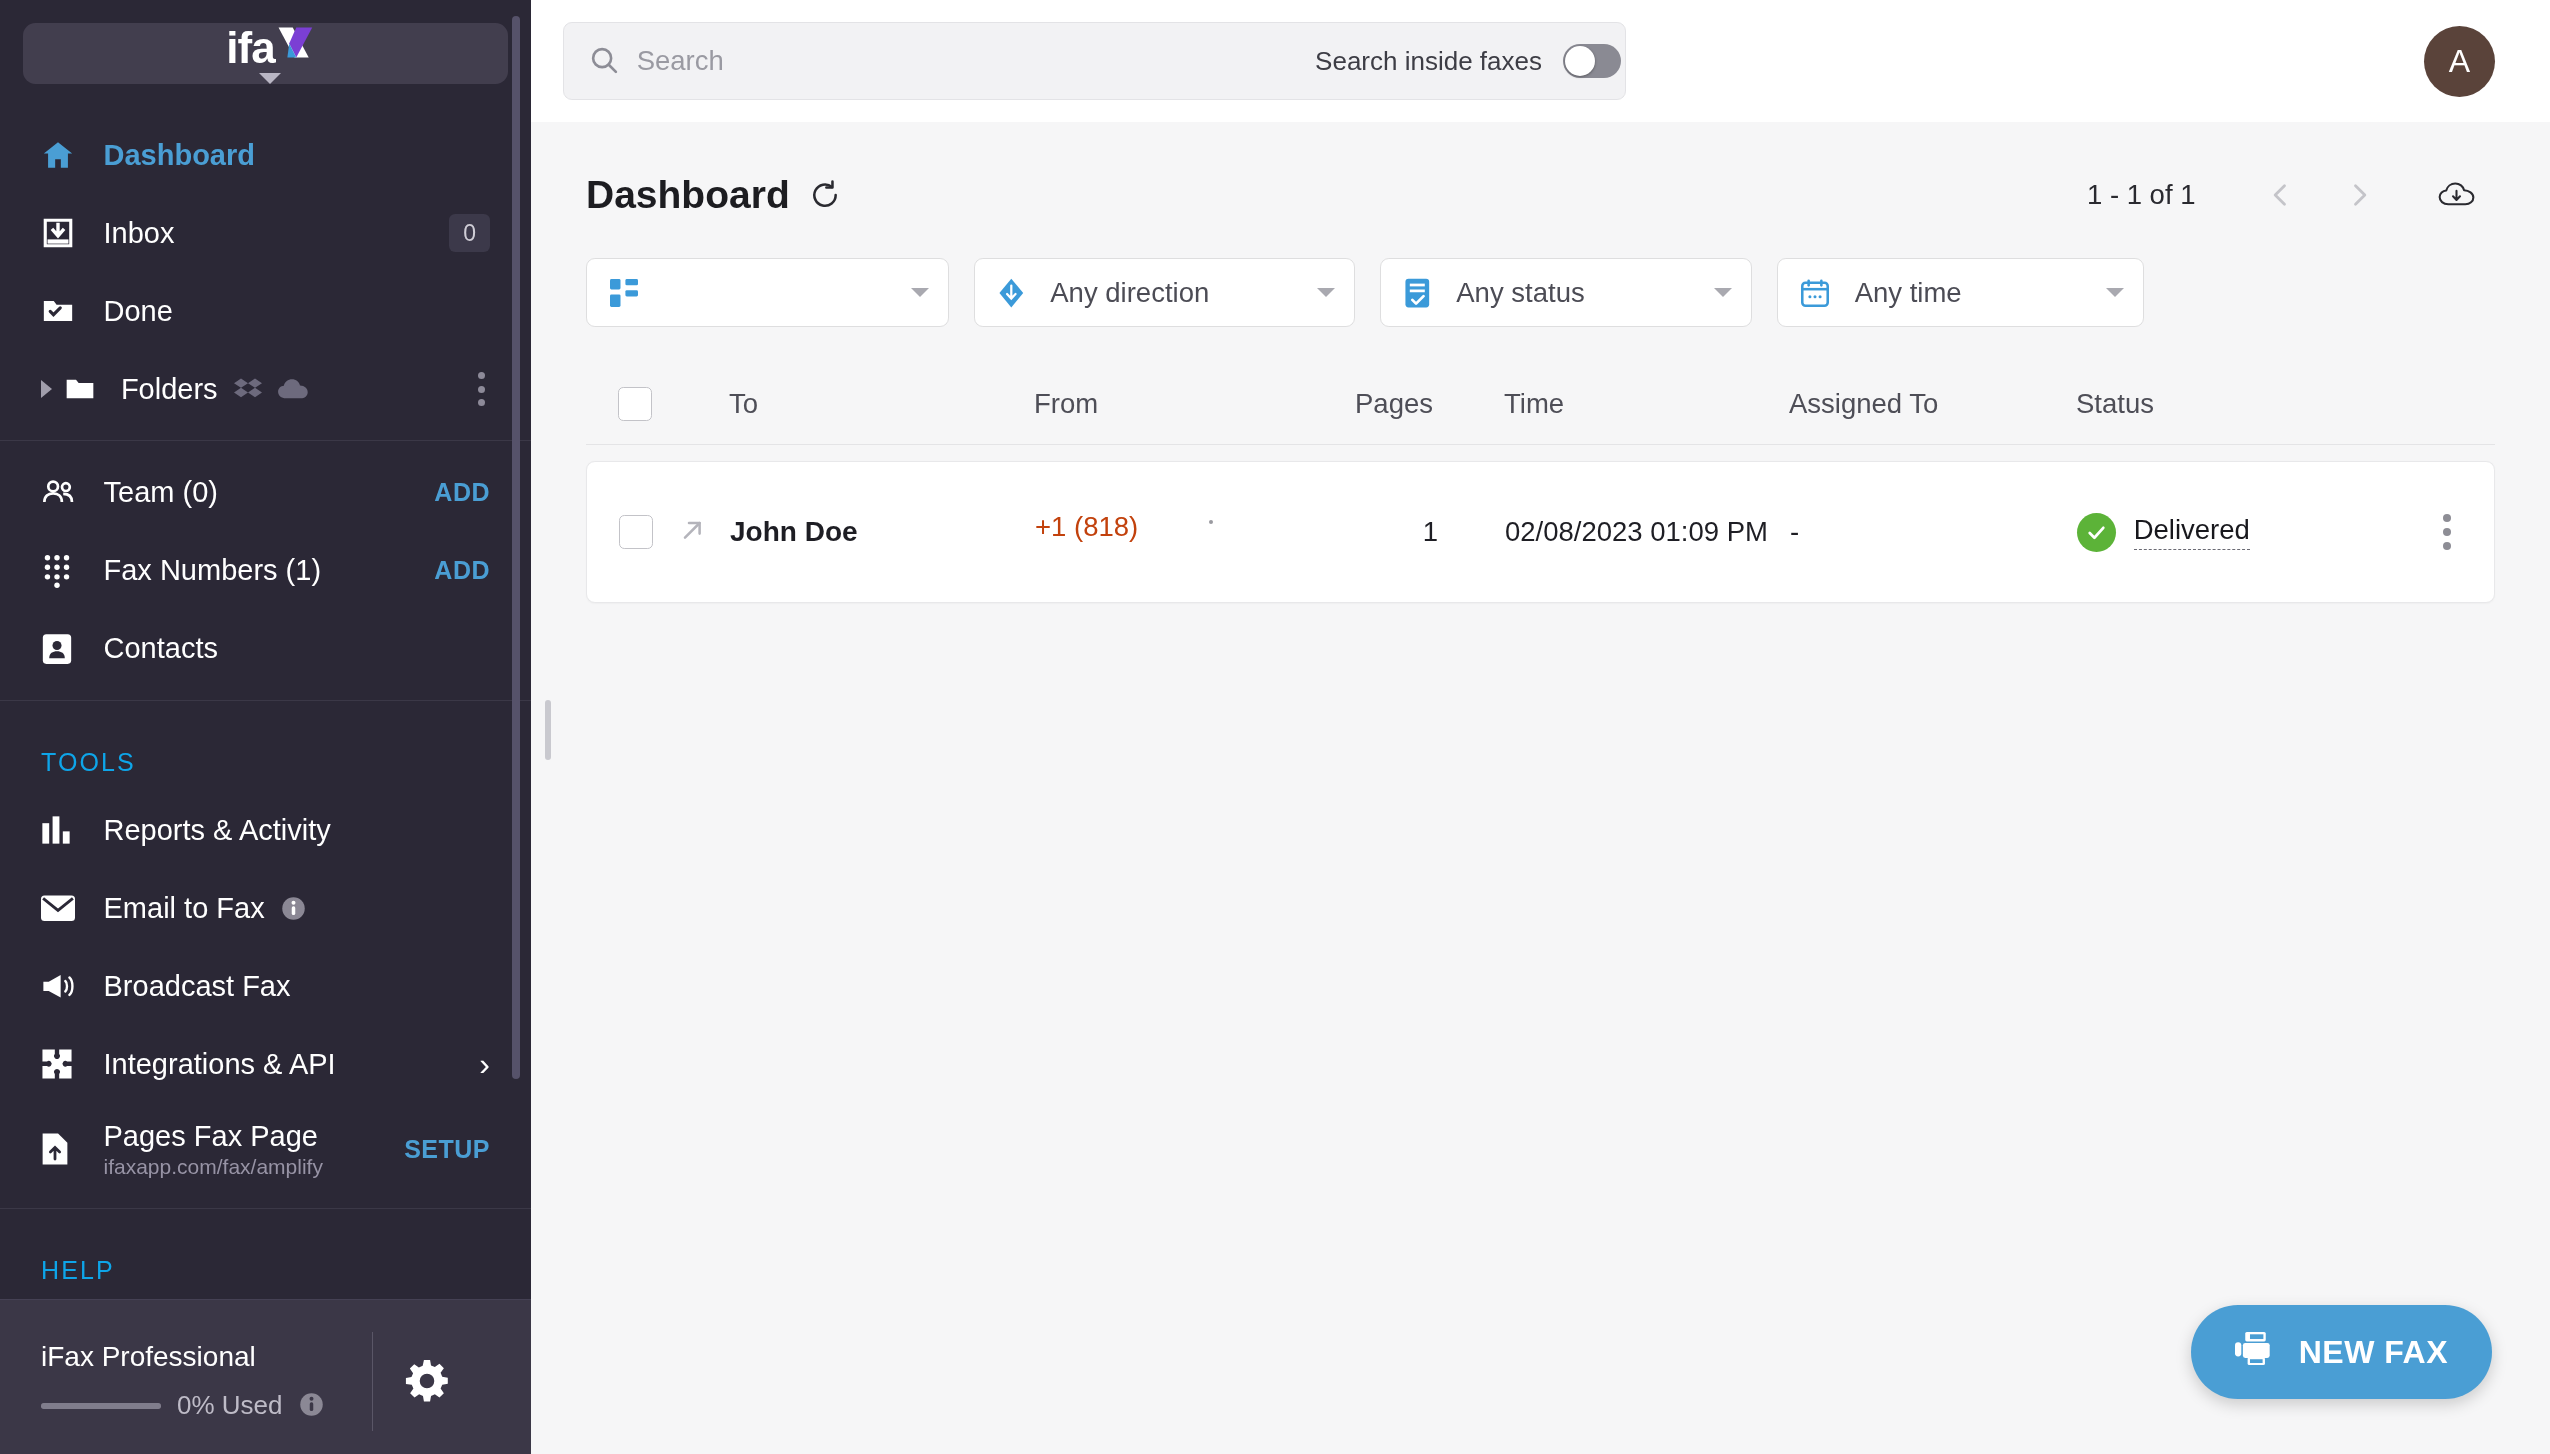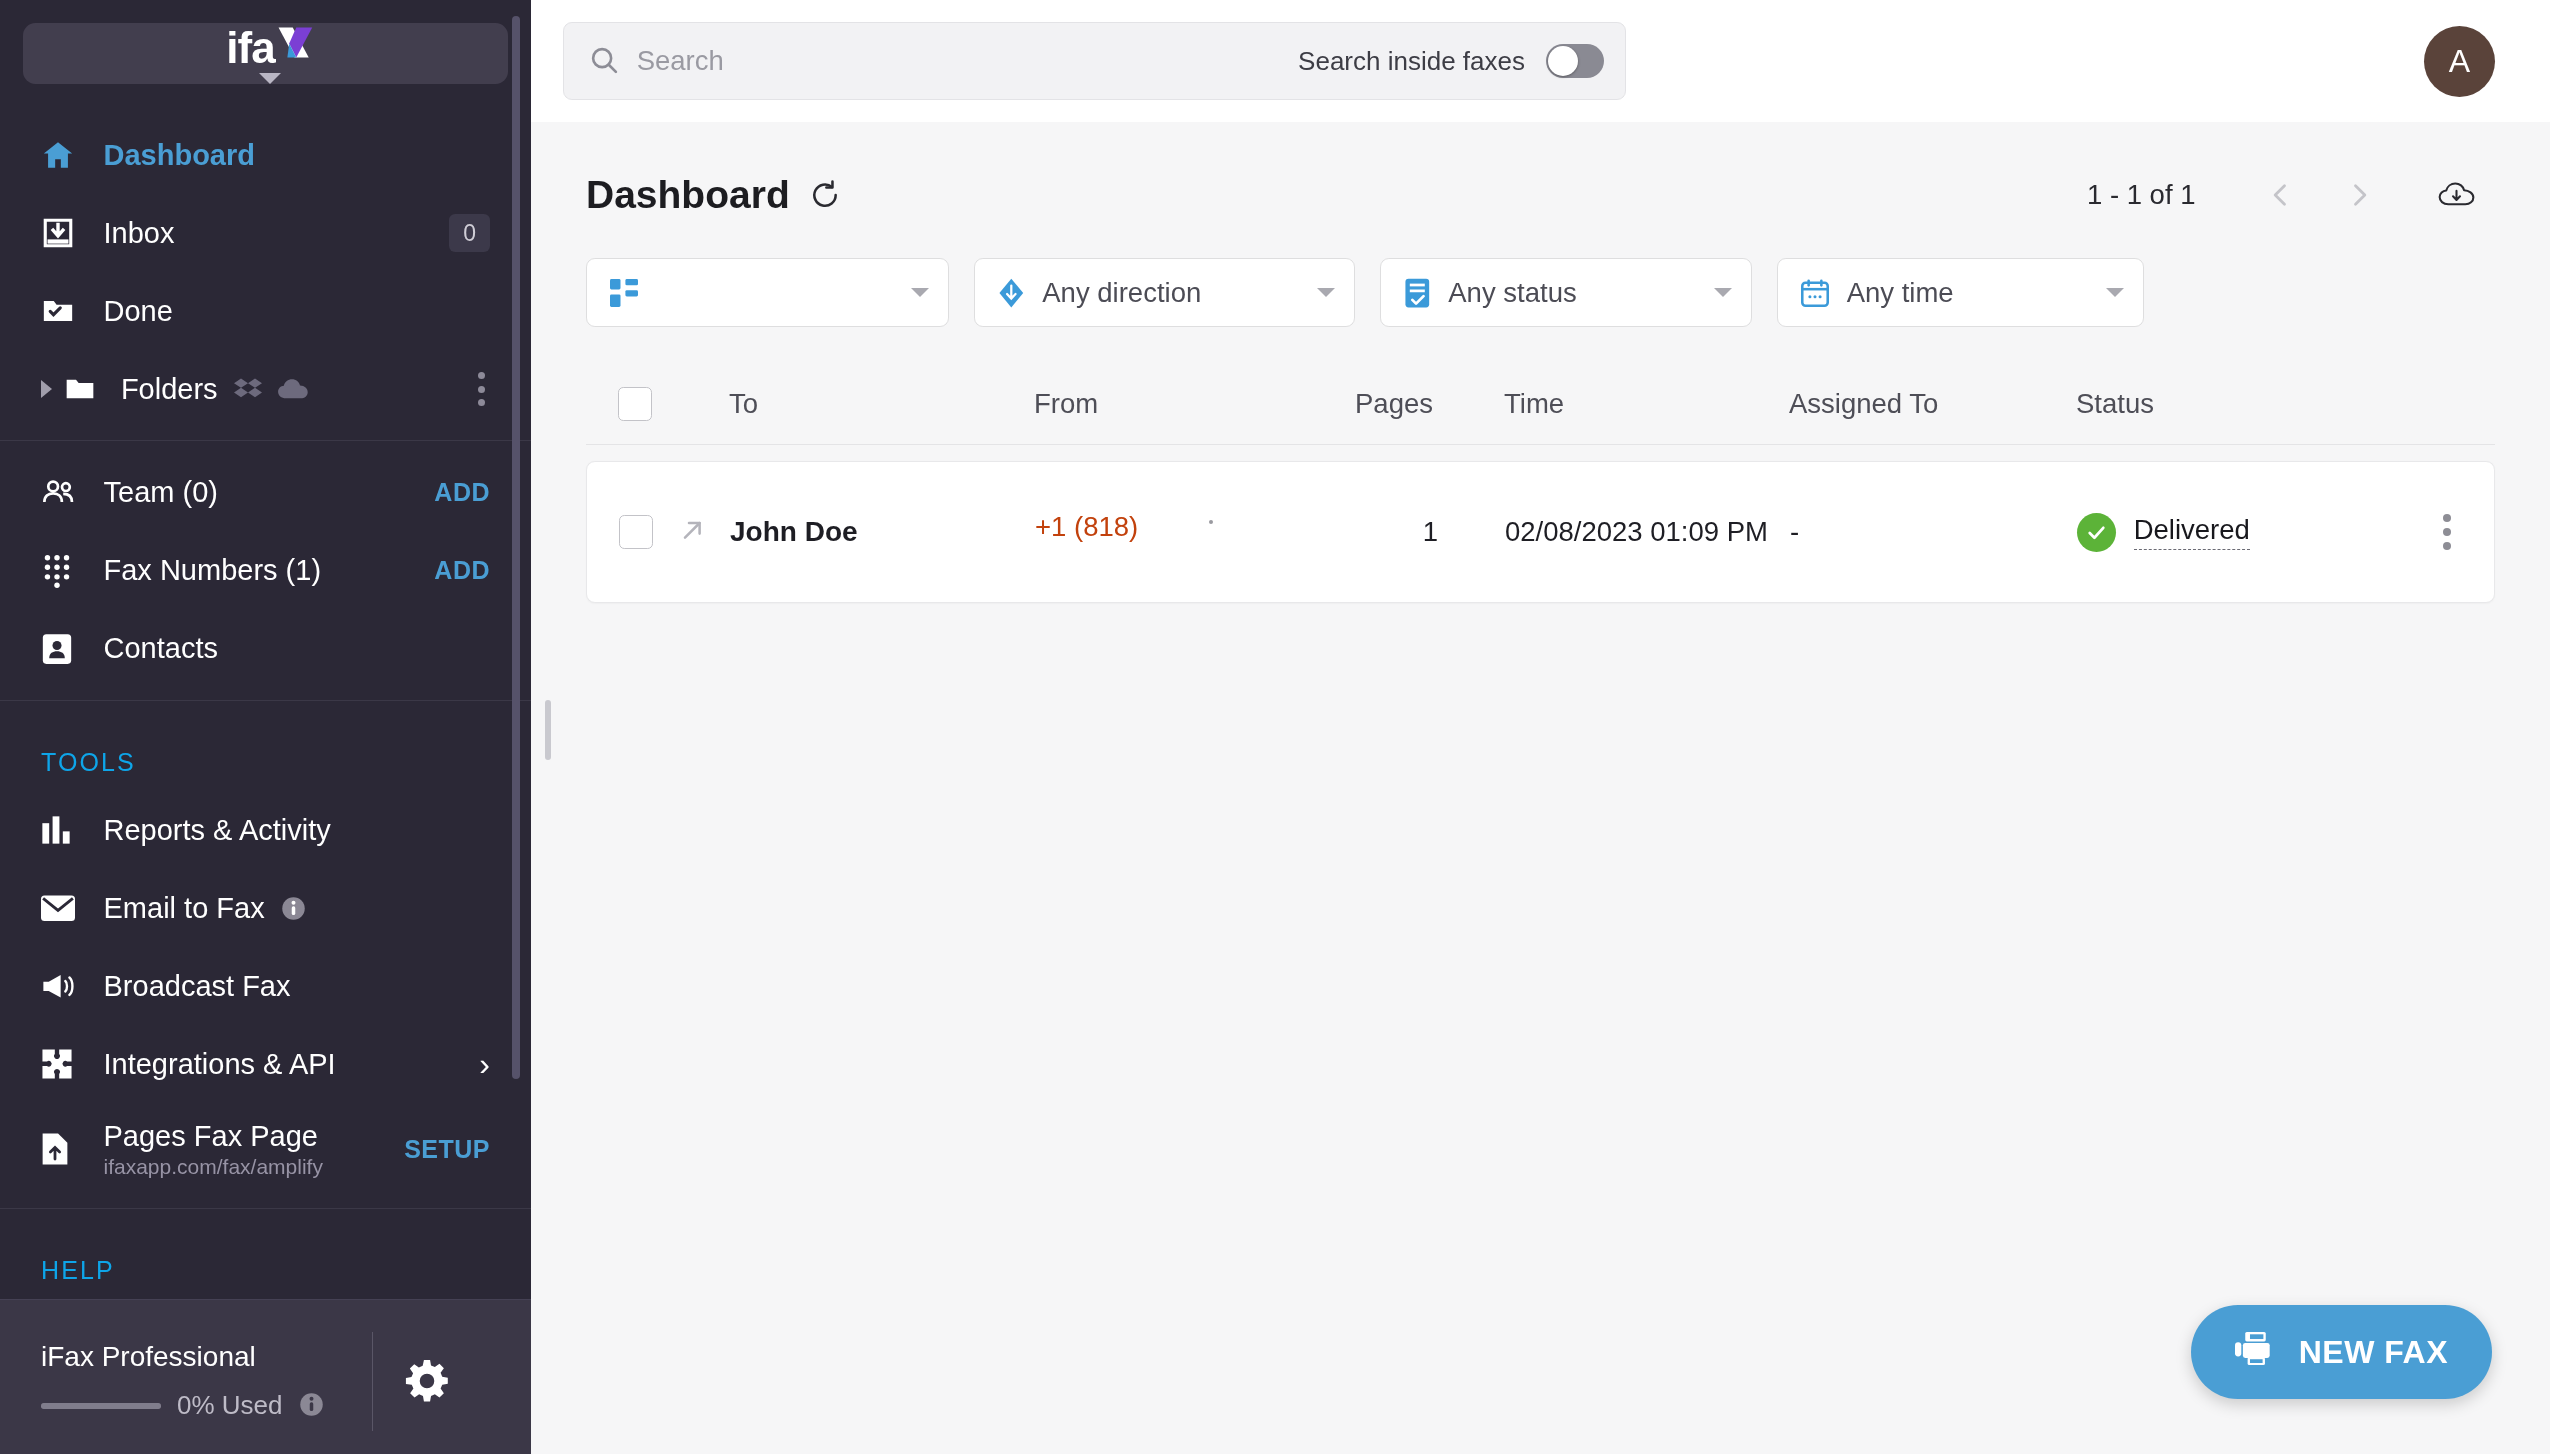--- a/index.html
+++ b/index.html
@@ -91,21 +91,21 @@
   }
 
   
   .main { flex: 1; height: 1454px; background: #f6f6f7; display: flex; flex-direction: column; position: relative; }
   .topbar {
     height: 122px; background: #ffffff; display: flex; align-items: center;
     padding: 0 55px 0 32px; flex: 0 0 122px;
   }
   .search-box {
     flex: 0 0 1063px; height: 78px; background: #f2f2f4; border: 0.9px solid #e3e3e6;
-    border-radius: 8.9px; display: flex; align-items: center; padding: 0 21px 0 25px;
+    border-radius: 8.9px; display: flex; align-items: center; padding: 0 4px 0 25px;
   }
   .search-input {
     border: none; background: transparent; outline: none; flex: 1;
     font-family: "Liberation Sans", sans-serif; font-size: 27.5px; color: #4a4a52; margin-left: 17.7px;
   }
   .search-input::placeholder { color: #9a9aa2; }
   .toggle-label { font-size: 26px; color: #3d3d45; margin-right: 21px; white-space: nowrap; }
   .toggle {
     width: 58px; height: 34px; background: #8a8a93; border-radius: 17px; position: relative; cursor: pointer;
   }
@@ -121,21 +121,21 @@
   .page-title { font-size: 39px; font-weight: 700; color: #1d1d21; }
   .refresh-btn { margin-left: 19.5px; cursor: pointer; display: flex; align-items: center; }
   .pager { margin-left: auto; display: flex; align-items: center; gap: 0; }
   .pager-text { font-size: 27.5px; color: #2a2a30; margin-right: 46px; }
   .pg-btn { width: 78px; height: 64px; display: flex; align-items: center; justify-content: center; cursor: pointer; }
   .dl-btn { width: 78px; height: 64px; display: flex; align-items: center; justify-content: center; margin-left: 19.5px; cursor: pointer; }
 
   .filters { display: flex; gap: 25px; margin-top: 25px; }
   .filter {
     height: 69px; background: #ffffff; border: 0.9px solid #dededf; border-radius: 8.9px;
-    display: flex; align-items: center; padding: 0 19.5px 0 23px; cursor: pointer;
+    display: flex; align-items: center; padding: 0 19.5px 0 23px; cursor: pointer; gap: 8px;
   }
   .filter.f1 { width: 363px; }
   .filter.f2 { width: 381px; }
   .filter.f3 { width: 372px; }
   .filter.f4 { width: 367px; }
   .filter .fico { display: flex; align-items: center; margin-right: 17.7px; }
   .filter .ftext { font-size: 27.5px; color: #4c4c55; flex: 1; white-space: nowrap; }
   .filter .fcaret { width: 0; height: 0; border-left: 9.7px solid transparent; border-right: 9.7px solid transparent;
                     border-top: 9.7px solid #a9a9b0; }
 

